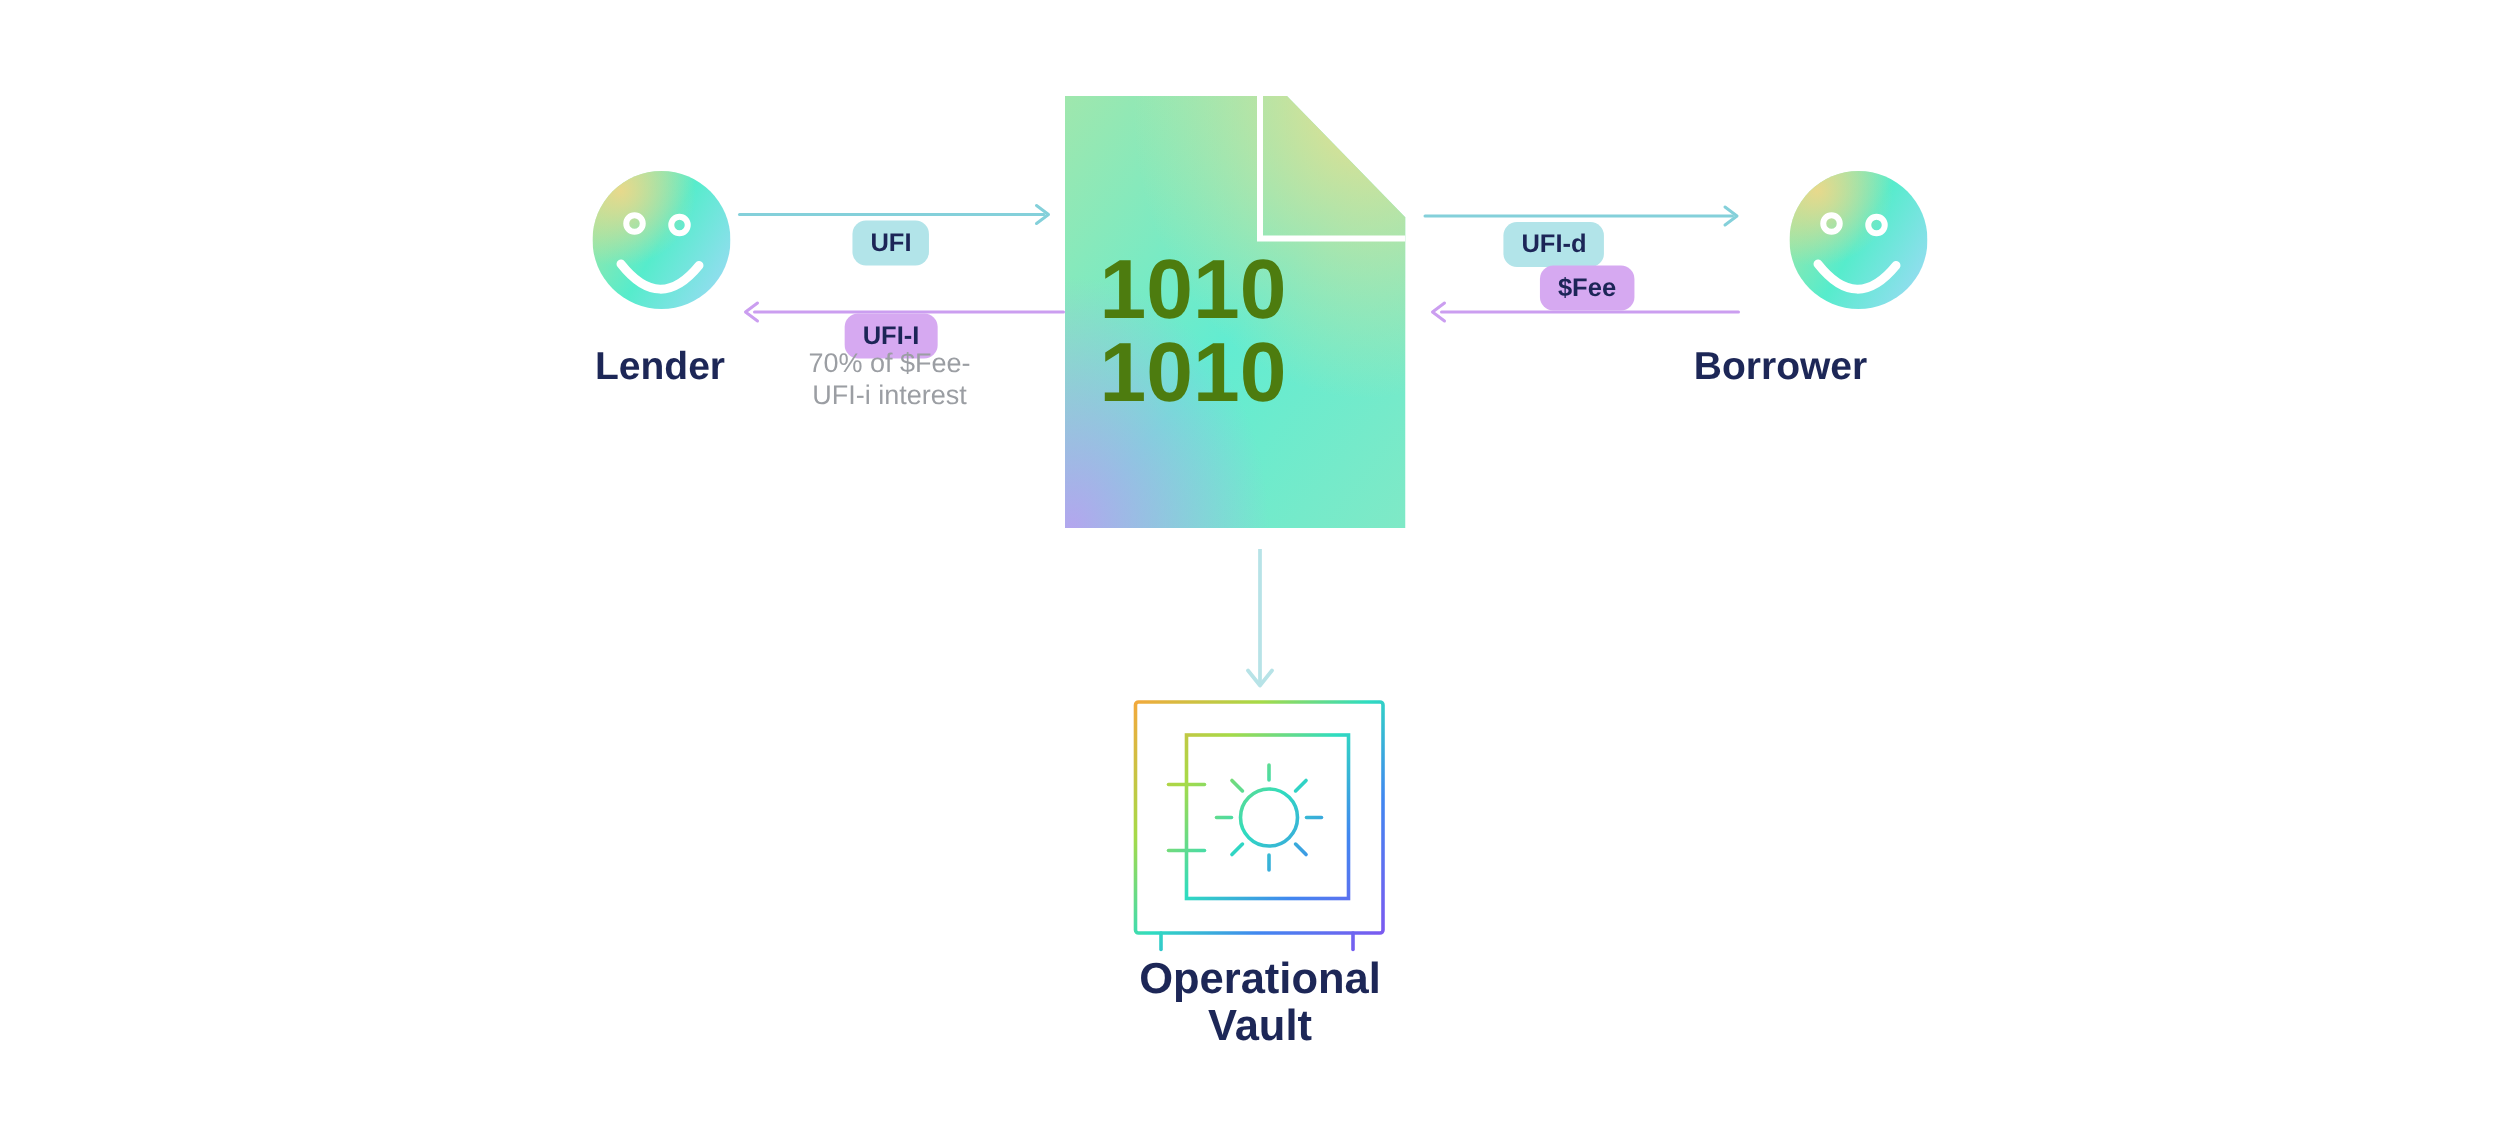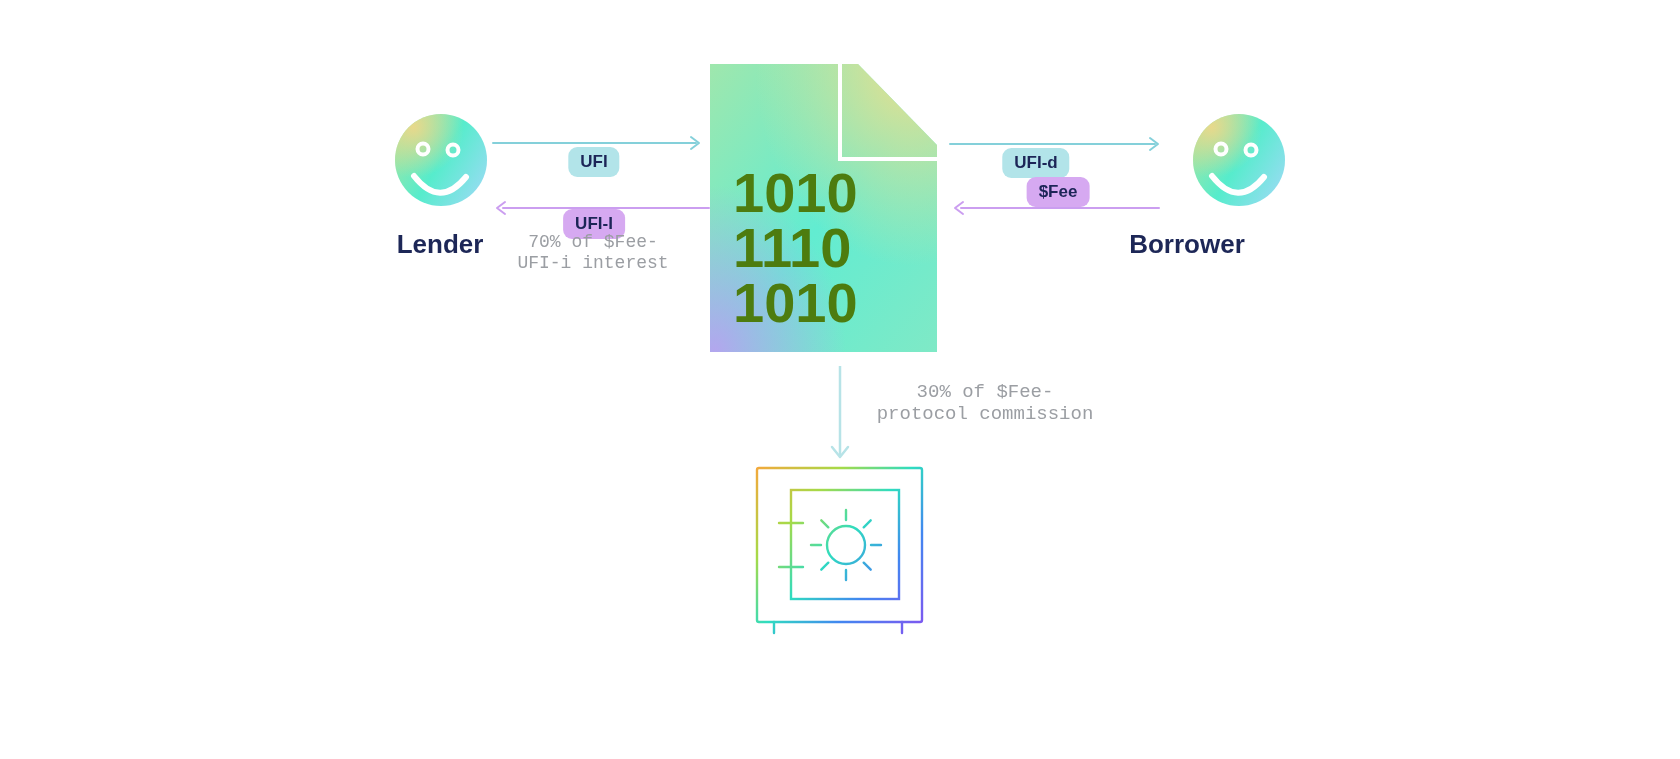--- a/index.html
+++ b/index.html
@@ -18,21 +18,21 @@
     text-align:center;white-space:nowrap;
   }
   .pill{
     padding:5px 12px;border-radius:9px;font-weight:bold;font-size:17px;
     color:var(--pill-text,#1c2557);white-space:nowrap;line-height:20px;
   }
   .pill.teal{background:var(--teal-pill,#b2e4e9);margin-top:19px;}
   .pill.purple{background:var(--purple-pill,#d6a9f1);}
   .note{
     font-size:18px;line-height:21px;color:var(--gray,#9b9ea3);
-    text-align:center;white-space:nowrap;font-family:Liberation Mono, monospace;
+    text-align:center;white-space:nowrap;
   }
   .note2{font-size:19px;line-height:22px;}
   .binary{
     font-weight:bold;font-size:56px;line-height:55px;color:#4d7c0f;
     letter-spacing:0px;white-space:nowrap;
   }
   .flow-line{stroke-width:2;fill:none;stroke-linecap:round;stroke-linejoin:round;}
   .flow-teal{stroke:var(--teal-line,#84d0da);}
   .flow-purple{stroke:var(--purple-line,#cb9ef0);}
   .flow-pale{stroke:var(--pale-cyan,#b7e3e7);stroke-width:2.5;}
@@ -104,21 +104,20 @@
   </div>
 
   <svg class="abs" style="left:710px;top:64px" width="227" height="288" viewBox="0 0 227 288">
     <polygon points="0,0 148,0 227,81 227,288 0,288" fill="url(#docBase)"></polygon>
     <polygon points="0,0 148,0 227,81 227,288 0,288" fill="url(#docYellow)"></polygon>
     <polygon points="0,0 148,0 227,81 227,288 0,288" fill="url(#docPurple)"></polygon>
     <polyline points="130,0 130,95 227,95" fill="none" stroke="#ffffff" stroke-width="4"></polyline>
   </svg>
   <div class="abs binary" style="left:733px;top:165px">
     <div>1010</div>
-    <div>1110</div>
     <div>1010</div>
   </div>
 
   <svg class="abs" style="left:948px;top:136px" width="216" height="16" viewBox="0 0 216 16">
     <line class="flow-line flow-teal" x1="2" y1="8" x2="207" y2="8"></line>
     <path class="flow-line flow-teal" d="M202,2 L210,8 L202,14"></path>
   </svg>
   <div class="abs centered pill teal" style="left:1036px;top:144px">UFI-d</div>
 
   <svg class="abs" style="left:952px;top:200px" width="210" height="16" viewBox="0 0 210 16">
@@ -133,38 +132,38 @@
     <circle class="face-feature" cx="28" cy="35" r="5.5" stroke-width="4"></circle>
     <circle class="face-feature" cx="58" cy="36" r="5.5" stroke-width="4"></circle>
     <path class="face-feature" d="M19,62 Q45,95 71,63" stroke-width="6"></path>
   </svg>
   <div class="abs centered entity-label" style="left:1187px;top:244px">Borrower</div>
 
   <svg class="abs" style="left:827px;top:366px" width="26" height="96" viewBox="0 0 26 96">
     <line class="flow-line flow-pale" x1="13" y1="0" x2="13" y2="88"></line>
     <path class="flow-line flow-pale" d="M5,81 L13,91 L21,81"></path>
   </svg>
-  <div class="abs centered note note2" style="left:985px;top:403px">
-    <div>30% of $Fee-</div>
-    <div>protocol commission</div>
-  </div>
 
   <svg class="abs" style="left:745px;top:455px" width="190" height="185" viewBox="0 0 190 185">
     <rect class="vault-stroke" x="12" y="13" width="165" height="154" rx="2"></rect>
     <line class="vault-stroke" x1="29" y1="167" x2="29" y2="178"></line>
     <line class="vault-stroke" x1="157" y1="167" x2="157" y2="178"></line>
     <rect class="vault-stroke" x="46" y="35" width="108" height="109"></rect>
     <line class="vault-stroke" x1="34" y1="68" x2="58" y2="68"></line>
     <line class="vault-stroke" x1="34" y1="112" x2="58" y2="112"></line>
     <circle class="vault-stroke" cx="101" cy="90" r="19"></circle>
     <g class="vault-stroke">
       <line x1="101" y1="65" x2="101" y2="55"></line>
       <line x1="101" y1="115" x2="101" y2="125"></line>
       <line x1="126" y1="90" x2="136" y2="90"></line>
       <line x1="76" y1="90" x2="66" y2="90"></line>
       <line x1="118.7" y1="72.3" x2="125.7" y2="65.3"></line>
       <line x1="83.3" y1="72.3" x2="76.3" y2="65.3"></line>
       <line x1="118.7" y1="107.7" x2="125.7" y2="114.7"></line>
       <line x1="83.3" y1="107.7" x2="76.3" y2="114.7"></line>
     </g>
   </svg>
+  <div class="abs centered vault-label" style="left:840px;top:669px">
+    <div>Operational</div>
+    <div>Vault</div>
+  </div>
 
 </div>
 
 </body></html>

